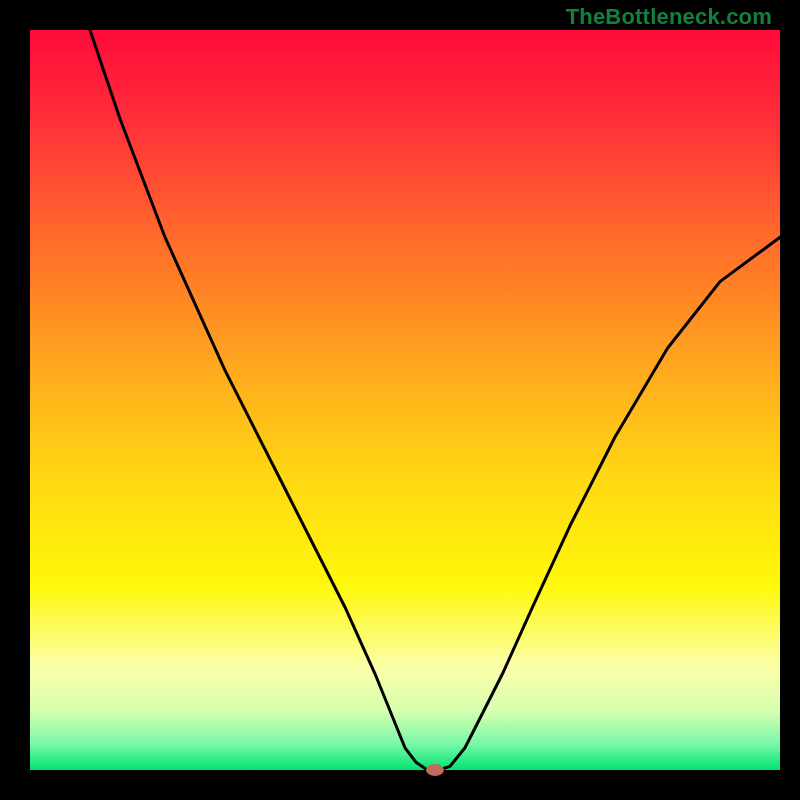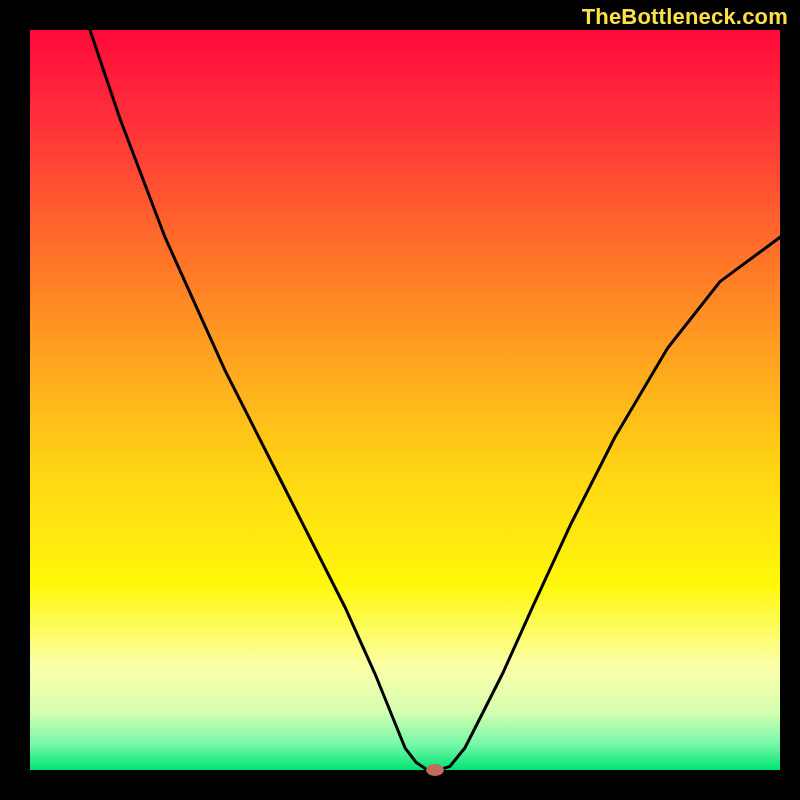--- a/index.html
+++ b/index.html
@@ -13,22 +13,22 @@
   }
   .frame {
     position: relative;
     width: 800px;
     height: 800px;
     background: #000;
   }
   .watermark {
     position: absolute;
     top: 4px;
-    right: 12px;
-    color: #fde047;
+    right: 28px;
+    color: #15803d;
     font-size: 22px;
     font-weight: 600;
     letter-spacing: 0.2px;
     user-select: none;
     text-align: right;
   }
   svg {
     position: absolute;
     top: 0;
     left: 0;

